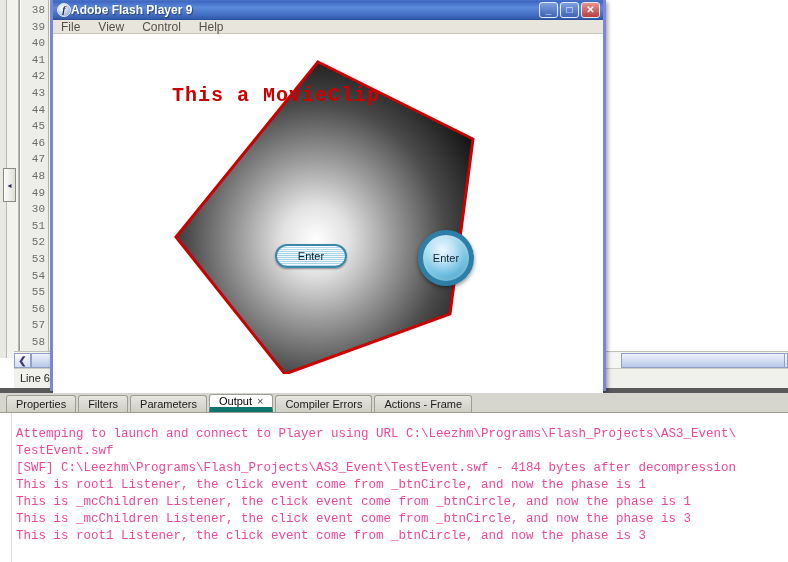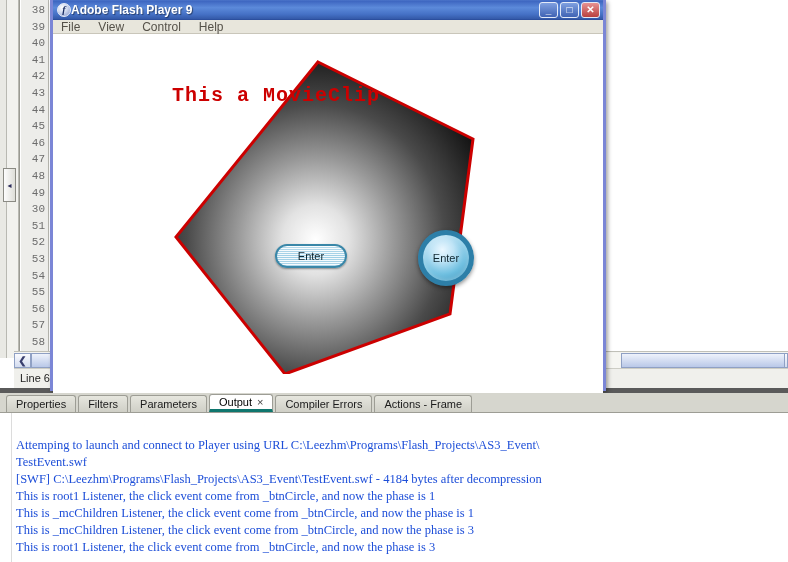--- a/index.html
+++ b/index.html
@@ -209,33 +209,33 @@
     height: 17px; padding: 0 9px;
     background: linear-gradient(to bottom,#e6e6de,#cfcfc6);
     border: 1px solid #9d9d95; border-bottom: none;
     border-radius: 3px 3px 0 0;
     font-size: 11px; color: #1b1b1b;
     display: flex; align-items: center; gap: 5px;
     margin-right: 2px;
   }
   .ptab.active {
     background: #ffffff; height: 18px; color: #000;
-    border-bottom: 3px solid #0f766e;
+    border-bottom: 5px solid #0f766e;
     margin-top: 8px;
   }
   .ptab .x { font-size: 11px; color: #444; }
 
   .panel-body {
     position: relative;
     height: 149px;
     background: #ffffff;
-    font-family: Liberation Serif, serif;
+    font-family: Liberation Mono, monospace;
     font-size: 12.5px;
-    color: #1d4ed8;
-    padding: 24px 0 0 16px;
+    color: #ec4899;
+    padding: 13px 0 0 16px;
     overflow: hidden;
     white-space: nowrap;
   }
   .panel-body .oline { height: 17px; line-height: 17px; }
   .panel-left-edge {
     position: absolute; left: 0; top: 0; width: 12px; height: 100%;
     background: #ffffff; border-right: 1px solid #dcdcdc;
   }
 </style>
 </head>

